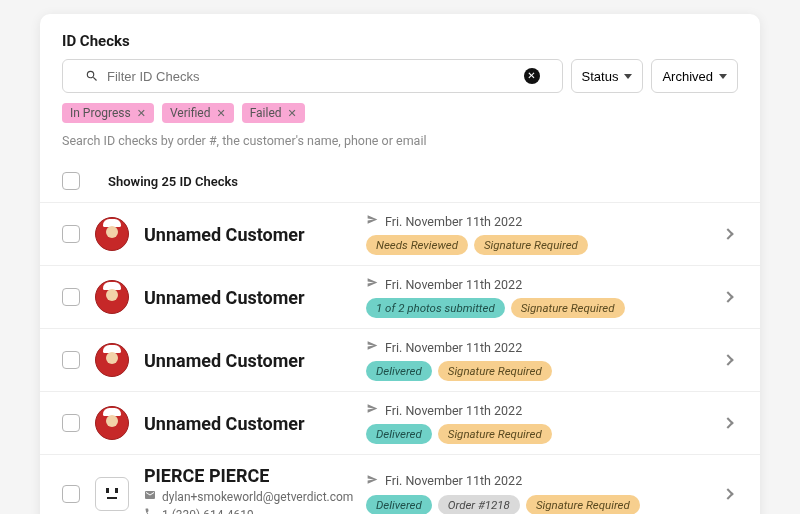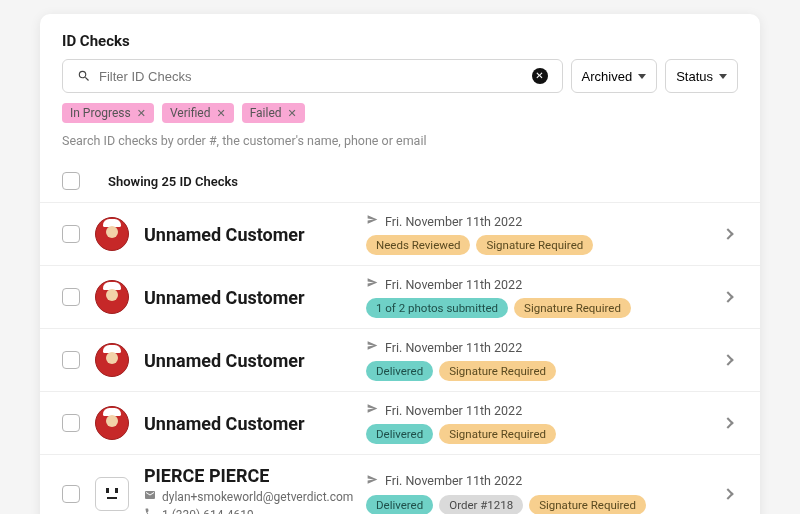--- a/index.html
+++ b/index.html
@@ -20,21 +20,21 @@
   }
   .header { padding: 0 22px 10px; }
   .title { font-weight: 700; font-size: 15px; margin-bottom: 9px; }
   .search-row { display: flex; gap: 8px; align-items: center; margin-bottom: 10px; }
   .search-box {
     flex: 1;
     display: flex;
     align-items: center;
     border: 1px solid #d6d6d6;
     border-radius: 6px;
-    padding: 6px 14px;
+    padding: 6px 22px;
     height: 34px;
     color: #666;
   }
   .search-box svg.magnify { width: 14px; height: 14px; fill: #444; margin-right: 8px; flex-shrink:0;}
   .search-box input {
     flex: 1;
     border: none;
     outline: none;
     font-size: 13px;
     color: #333;
@@ -125,21 +125,21 @@
   .cust-col {
     width: 210px; flex-shrink:0;
     display:flex; flex-direction:column; gap:3px;
   }
   .cust-label { font-weight: 700; font-size: 18px; }
   .sub-line { display:flex; align-items:center; gap:6px; color:#6b6b6b; font-size:12px; }
   .sub-line svg { width:12px; height:12px; fill:#888; flex-shrink:0;}
   .info-col { flex:1; display:flex; flex-direction:column; gap:6px; min-width:0;}
   .date-line { display:flex; align-items:center; gap:6px; color:#555; font-size:12.5px;}
   .date-line svg { width:13px; height:13px; fill:#8a8a8a; flex-shrink:0;}
-  .tags { display:flex; flex-wrap:wrap; gap:6px; }
+  .tags { display:flex; flex-wrap:wrap; gap:6px;font-style:italic; }
   .tag {
     font-size: 11.5px;
     padding: 3px 10px;
     border-radius: 12px;
     white-space: nowrap;
   }
   .tag-orange { background:#f7cf8e; color:#5a4a20; }
   .tag-teal   { background:#6fd1c7; color:#1e4f49; }
   .tag-grey   { background:#dadada; color:#4a4a4a; }
   .arrow-col { width:20px; display:flex; justify-content:center; }
@@ -157,25 +157,25 @@
 
     <div class="search-row">
       <div class="search-box">
         <svg class="magnify" viewBox="0 0 24 24">
             <path d="M15.5 14h-.79l-.28-.27A6.471 6.471 0 0016 9.5 6.5 6.5 0 109.5 16c1.61 0 3.09-.59 4.23-1.57l.27.28v.79L19 20.49 20.49 19 15.5 14zM9.5 14A4.5 4.5 0 119.5 5a4.5 4.5 0 010 9z"></path>
           </svg>
         <input type="text" placeholder="Filter ID Checks" style="">
         <div class="clear-circle">✕</div>
       </div>
       <button class="dd-btn">
-        <span>Archived</span>
+        <span>Status</span>
         <span class="caret-down"></span>
       </button>
       <button class="dd-btn">
-        <span>Status</span>
+        <span>Archived</span>
         <span class="caret-down"></span>
       </button>
     </div>
 
     <div class="chips">
       <div class="chip">
         <span>In Progress</span>
         <span class="chip-x">✕</span>
       </div>
       <div class="chip">

